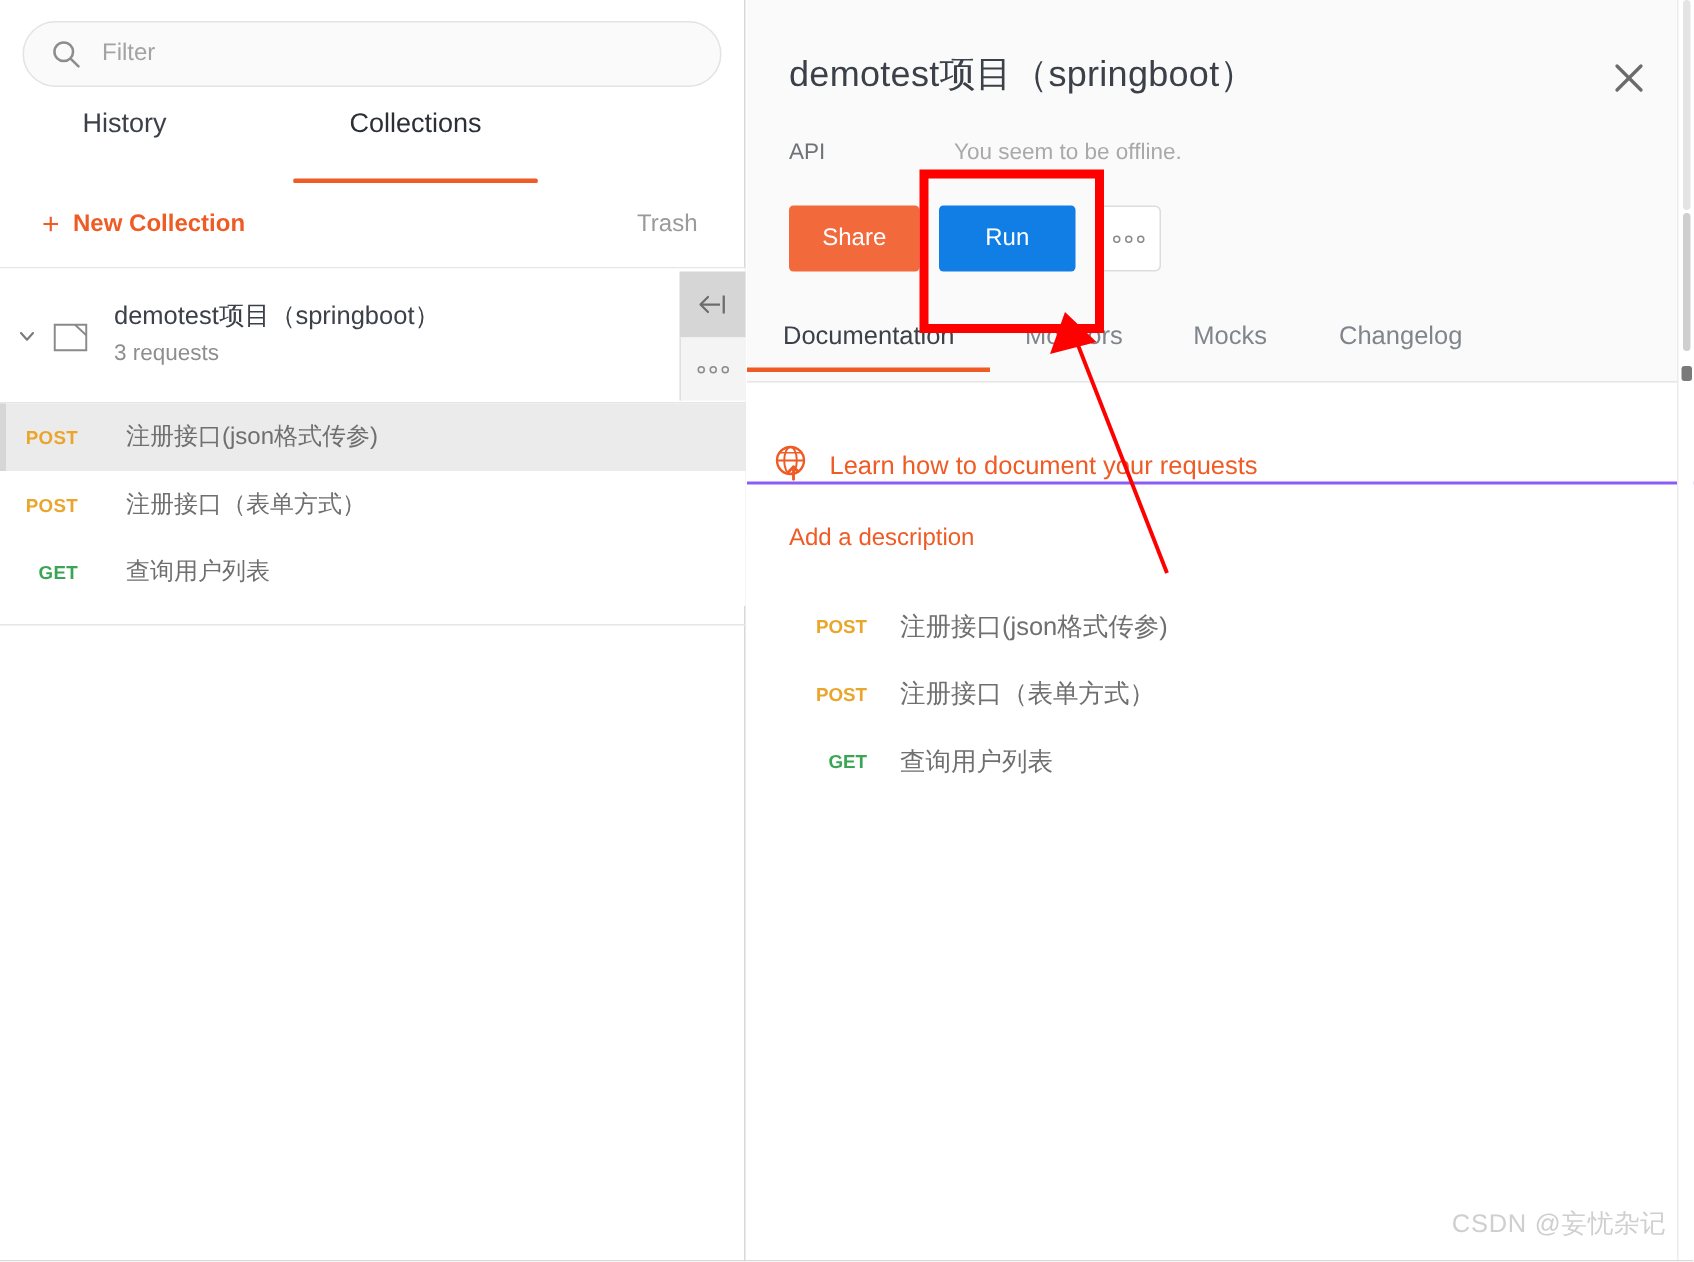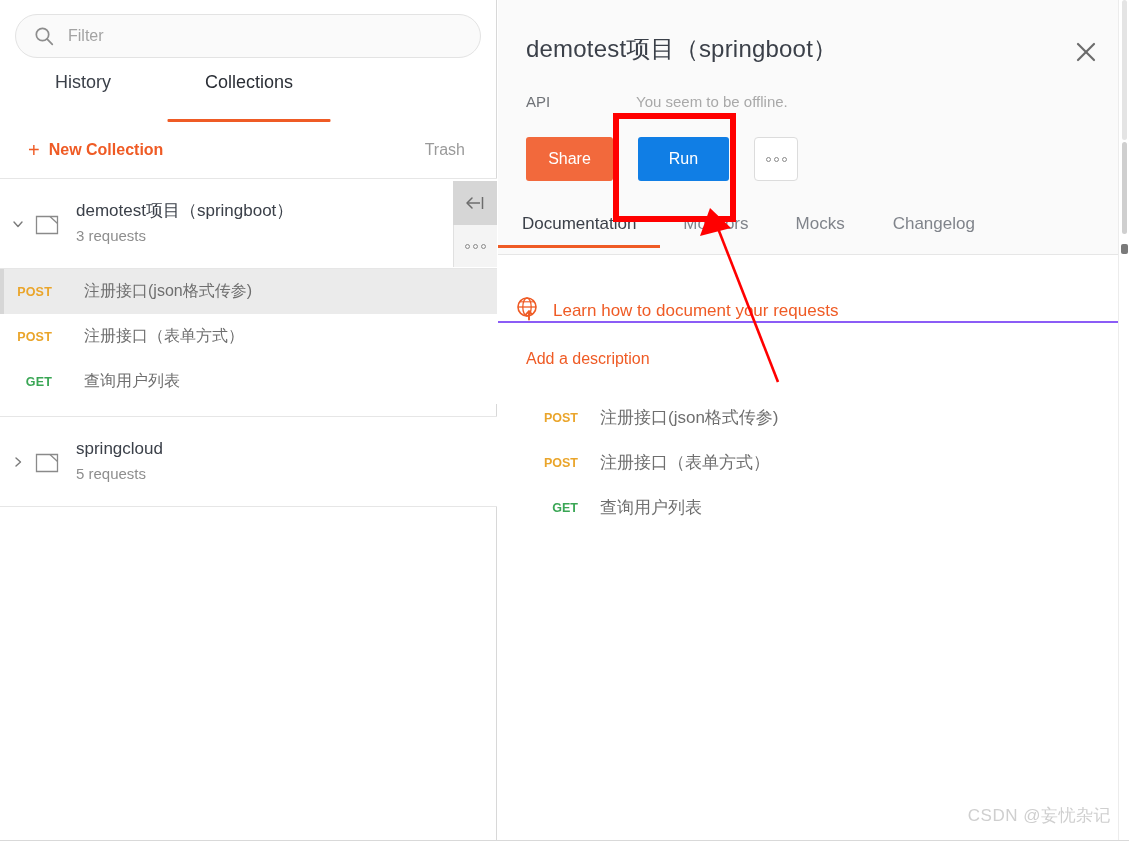--- a/index.html
+++ b/index.html
@@ -37,20 +37,21 @@
     border: none; outline: none; background: transparent;
     font-family: inherit; font-size: 16px; color: #555;
     width: 100%; height: 26px;
   }
   .search-input::placeholder { color: #a3a3a3; }
 
   .tabs {
     position: absolute; left: 0; top: 72px;
     width: 497px; height: 50px;
     display: flex;
+    gap: 28px;
   }
   .tab {
     position: relative;
     font-size: 18px; color: #3b4049;
     cursor: pointer;
     padding-bottom: 10px;
     text-align: center;
   }
   .tab-history { width: 166px; }
   .tab-collections { width: 166px; }
@@ -182,21 +183,21 @@
   .meta-row {
     position: absolute; left: 28px; top: 93px;
     display: flex; align-items: center;
     font-size: 15px;
   }
   .meta-api { color: #6f7277; width: 110px; }
   .meta-offline { color: #a9a9a9; }
 
   .btn-row {
     position: absolute; left: 28px; top: 137px;
-    display: flex; align-items: center; gap: 16px;
+    display: flex; align-items: center; gap: 4px;
   }
   .btn-share {
     width: 87px; height: 44px;
     background: #f2693c;
     color: #ffffff; font-size: 16px;
     border: none; border-radius: 3px;
     display: flex; align-items: center; justify-content: center;
     cursor: pointer; font-family: inherit;
   }
   .btn-run {
@@ -369,37 +370,20 @@
         <div class="req-row">
           <span class="req-method m-post">POST</span>
           <span class="req-name">注册接口（表单方式）</span>
         </div>
         <div class="req-row">
           <span class="req-method m-get">GET</span>
           <span class="req-name">查询用户列表</span>
         </div>
       </div>
 
-      <div class="coll-row">
-        <span class="chevron">
-          <svg width="14" height="14" viewBox="0 0 14 14">
-            <polyline points="5,3 9.5,7 5,11" fill="none" stroke="#7a7a7a" stroke-width="1.4" stroke-linecap="round" stroke-linejoin="round"></polyline>
-          </svg>
-        </span>
-        <span class="folder-icon">
-          <svg width="26" height="24" viewBox="0 0 26 24">
-            <path d="M2.5,4.5 H23.5 V21.5 H2.5 Z" fill="none" stroke="#8a8a8a" stroke-width="1.3"></path>
-            <path d="M16,4.5 L23.5,11.5" fill="none" stroke="#8a8a8a" stroke-width="1.3"></path>
-          </svg>
-        </span>
-        <span class="coll-text">
-          <span class="coll-name">springcloud</span>
-          <span class="coll-count">5 requests</span>
-        </span>
-      </div>
 
     </div>
 
     <div class="collapse-btn">
       <svg width="24" height="20" viewBox="0 0 24 20">
         <line x1="4" y1="10" x2="17" y2="10" stroke="#6c6c6c" stroke-width="1.5"></line>
         <polyline points="9,5 4,10 9,15" fill="none" stroke="#6c6c6c" stroke-width="1.5" stroke-linecap="round" stroke-linejoin="round"></polyline>
         <line x1="19.5" y1="4" x2="19.5" y2="16" stroke="#6c6c6c" stroke-width="1.5"></line>
       </svg>
     </div>

